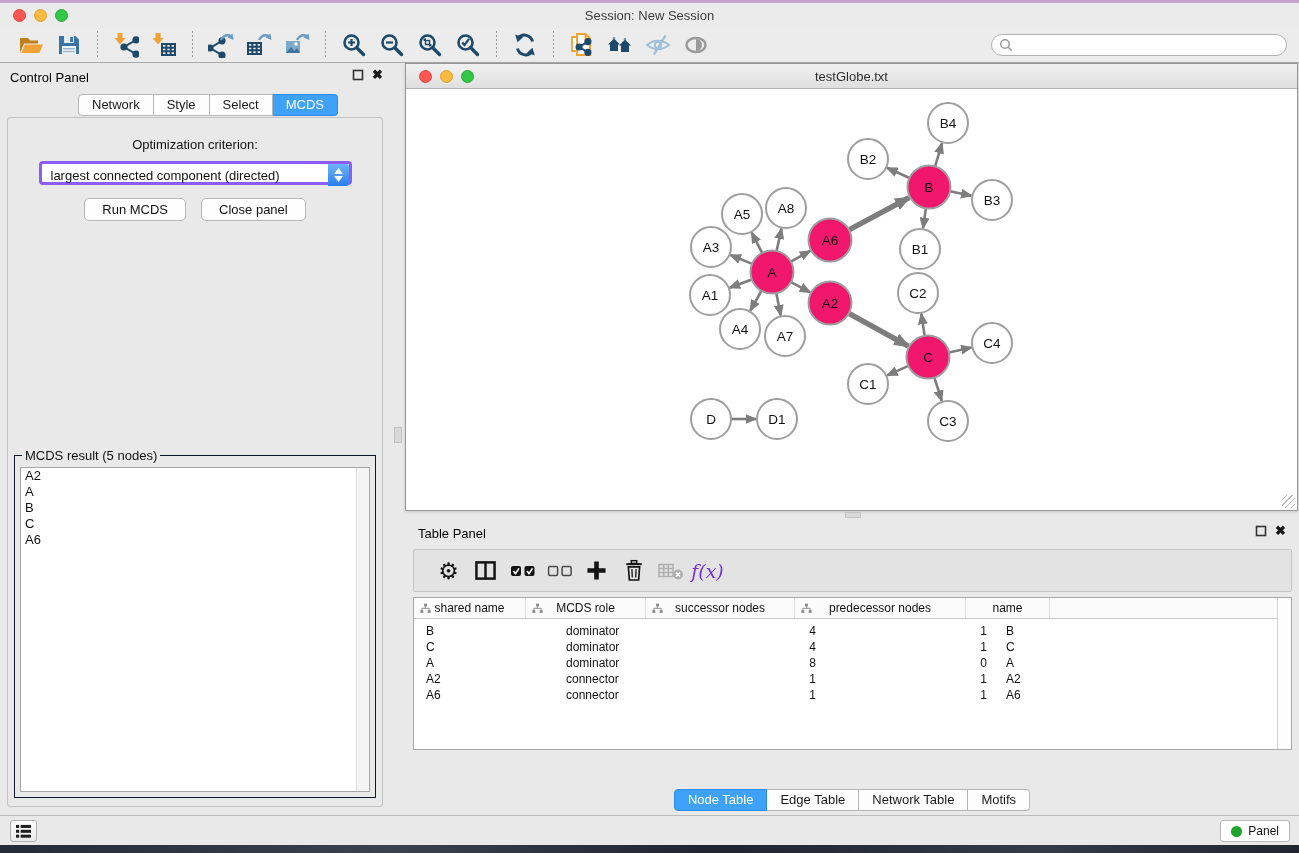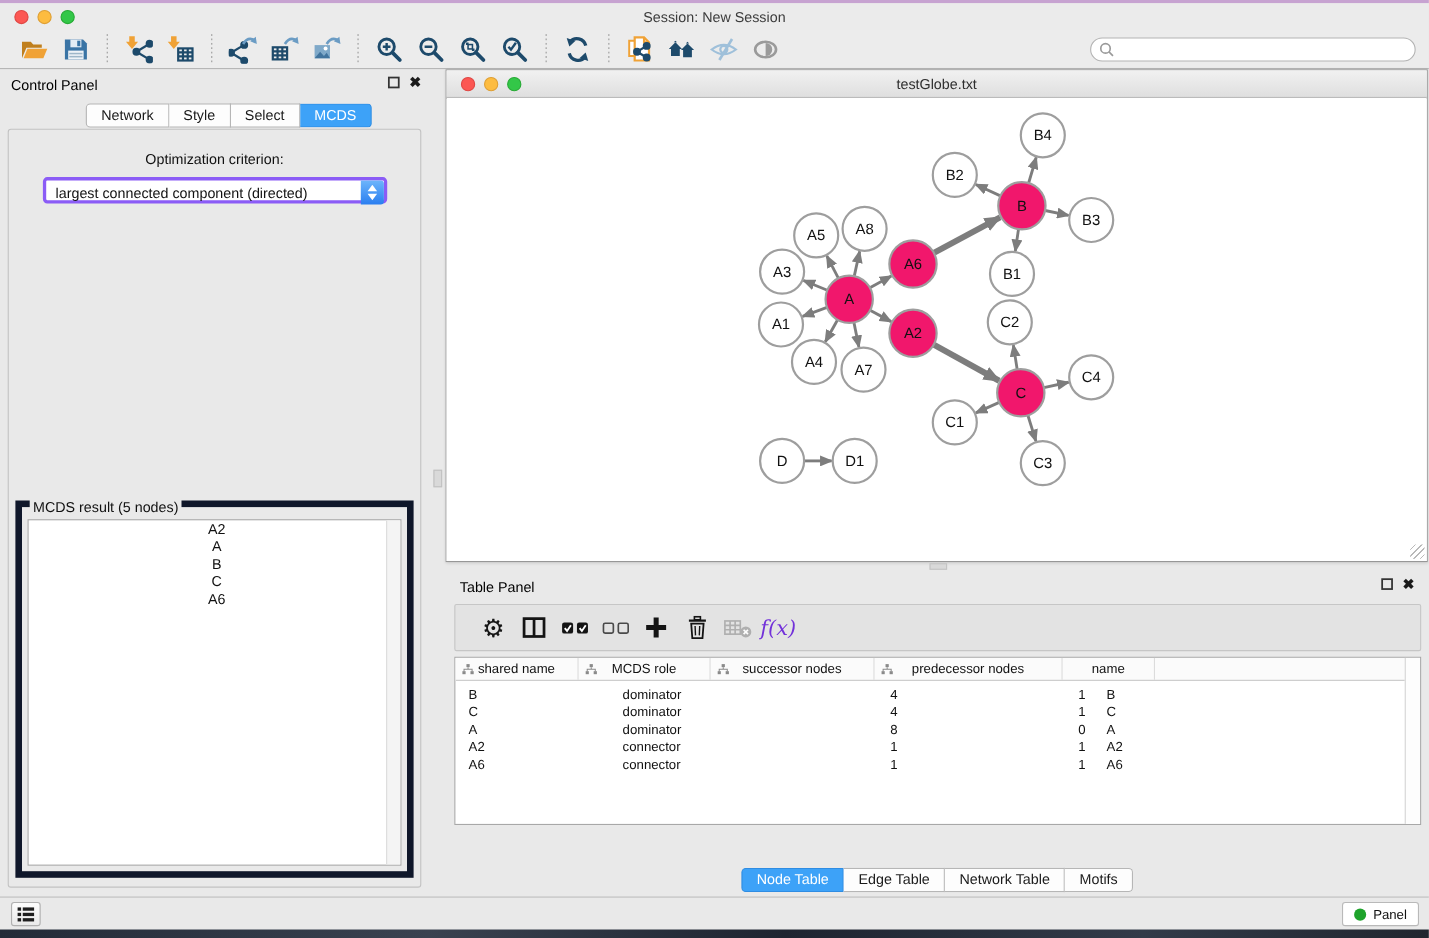--- a/index.html
+++ b/index.html
@@ -43,21 +43,21 @@
   .seg.active { background:#3da2f8; border-color:#2f8ce2; color:#fff; }
   .cp-body { position:absolute; left:7px; right:8px; top:54px; bottom:8px; background:#e9e9e9; border:1px solid #c2c2c2; border-radius:3px; }
   .opt-label { margin-top:19px; text-align:center; font-size:13px; color:#111; }
   .dd { position:relative; margin:9px auto 0; width:313px; height:24px; background:#fff; border:3px solid #8b5cf6; border-radius:4px; }
   .dd-text { position:absolute; left:9px; top:4px; font-size:13px; color:#111; }
   .dd-step { position:absolute; right:0; top:0; width:21px; height:22px; border-radius:0 3px 3px 0; background:linear-gradient(#6db5fb,#2a7ef0); display:flex; flex-direction:column; align-items:center; justify-content:center; gap:2px; }
   .dd-step svg { display:block; }
   .cp-buttons { display:flex; justify-content:center; gap:15px; margin-top:13px; }
   .cp-buttons button { font-family:inherit; font-size:13px; color:#111; background:#fefefe; border:1px solid #b6b6b6; border-radius:5px; height:23px; padding:0 17px; }
 
-  .result-group { position:absolute; left:6px; right:6px; top:337px; bottom:8px; border:6px solid #0f172a;text-align:center; }
+  .result-group { position:absolute; left:6px; right:6px; top:337px; bottom:8px; border:1px solid #0f172a; }
   .result-legend { position:absolute; left:7px; top:-8px; background:#e9e9e9; padding:0 3px; font-size:13px; color:#111; }
   .result-list { position:absolute; left:5px; right:5px; top:11px; bottom:5px; background:#fff; border:1px solid #a6a6a6; overflow:hidden; }
   .result-scroll { position:absolute; right:0; top:0; bottom:0; width:13px; background:#f4f4f4; border-left:1px solid #dcdcdc; }
   .result-item { font-size:13px; color:#111; padding-left:4px; line-height:16px; }
 
   
   .vsplit { position:absolute; left:391px; top:0; width:14px; height:100%; }
   .vsplit-handle { position:absolute; left:3px; top:364px; width:8px; height:16px; background:#d9d9d9; border:1px solid #c0c0c0; }
 
   
@@ -295,20 +295,24 @@
         <div class="dd">
           <span class="dd-text">largest connected component (directed)</span>
           <span class="dd-step">
             <svg width="9" height="6" viewBox="0 0 9 6">
                 <path d="M4.5 0 L9 6 H0 z" fill="#fff"></path>
               </svg>
             <svg width="9" height="6" viewBox="0 0 9 6">
                 <path d="M4.5 6 L0 0 H9 z" fill="#fff"></path>
               </svg>
           </span>
+        </div>
+        <div class="cp-buttons">
+          <button>Run MCDS</button>
+          <button>Close panel</button>
         </div>
         <div class="result-group">
           <span class="result-legend">MCDS result (5 nodes)</span>
           <div class="result-list" id="result-list">
             <div class="result-scroll"></div>
           <div class="result-item">A2</div>
               <div class="result-item">A</div>
               <div class="result-item">B</div>
               <div class="result-item">C</div>
               <div class="result-item">A6</div>

